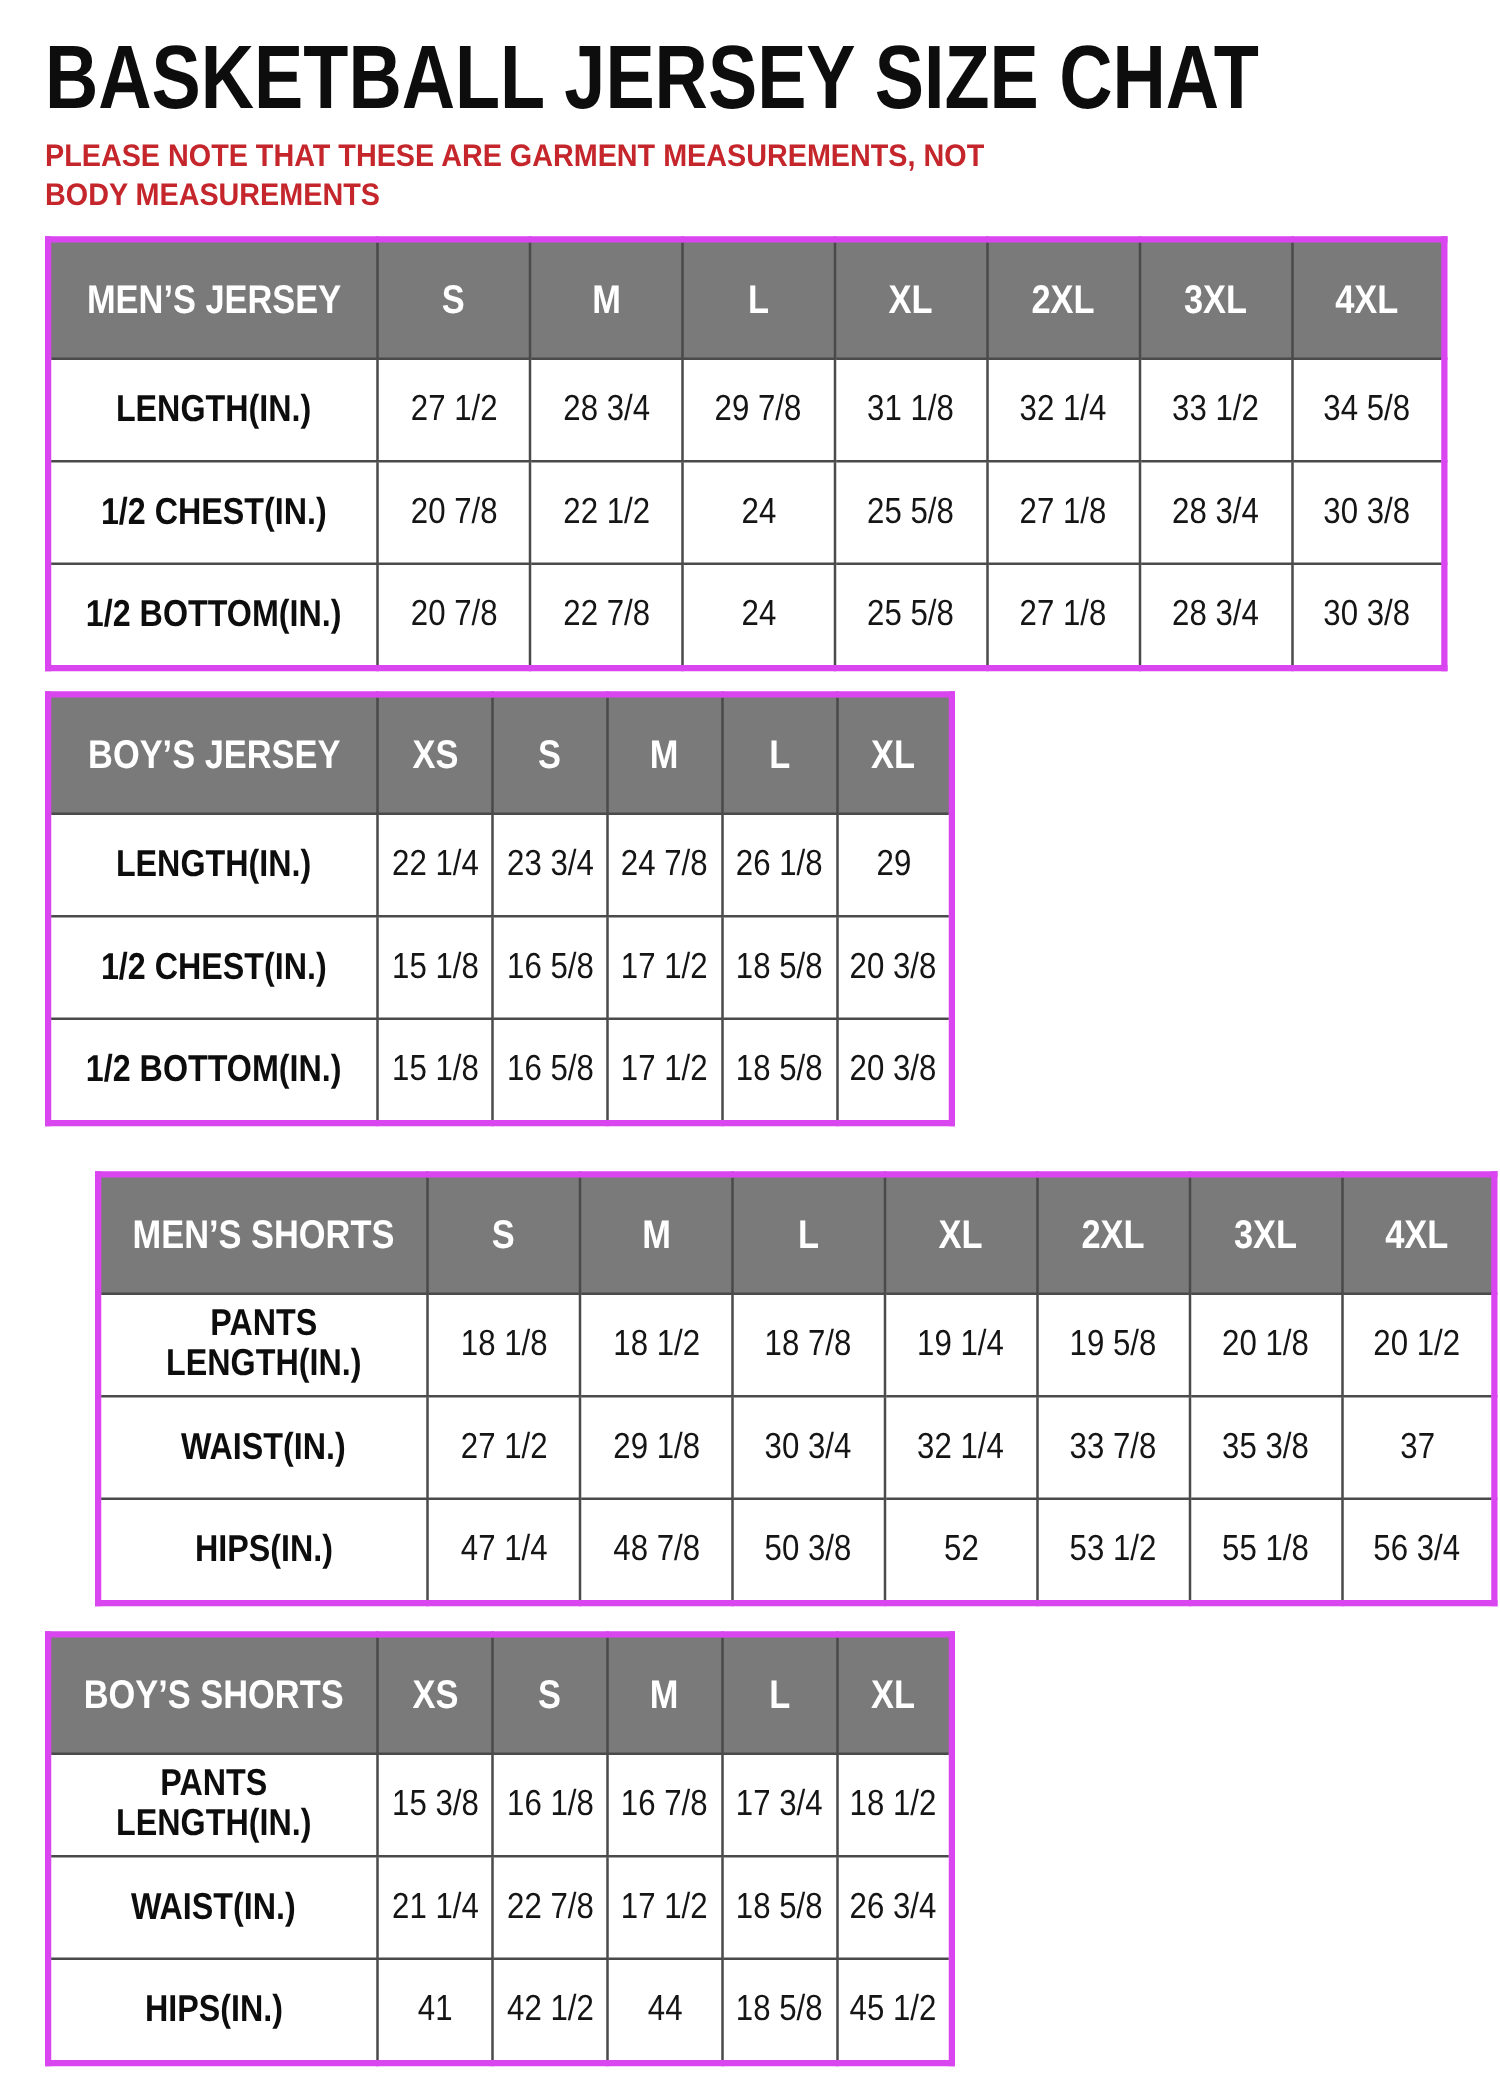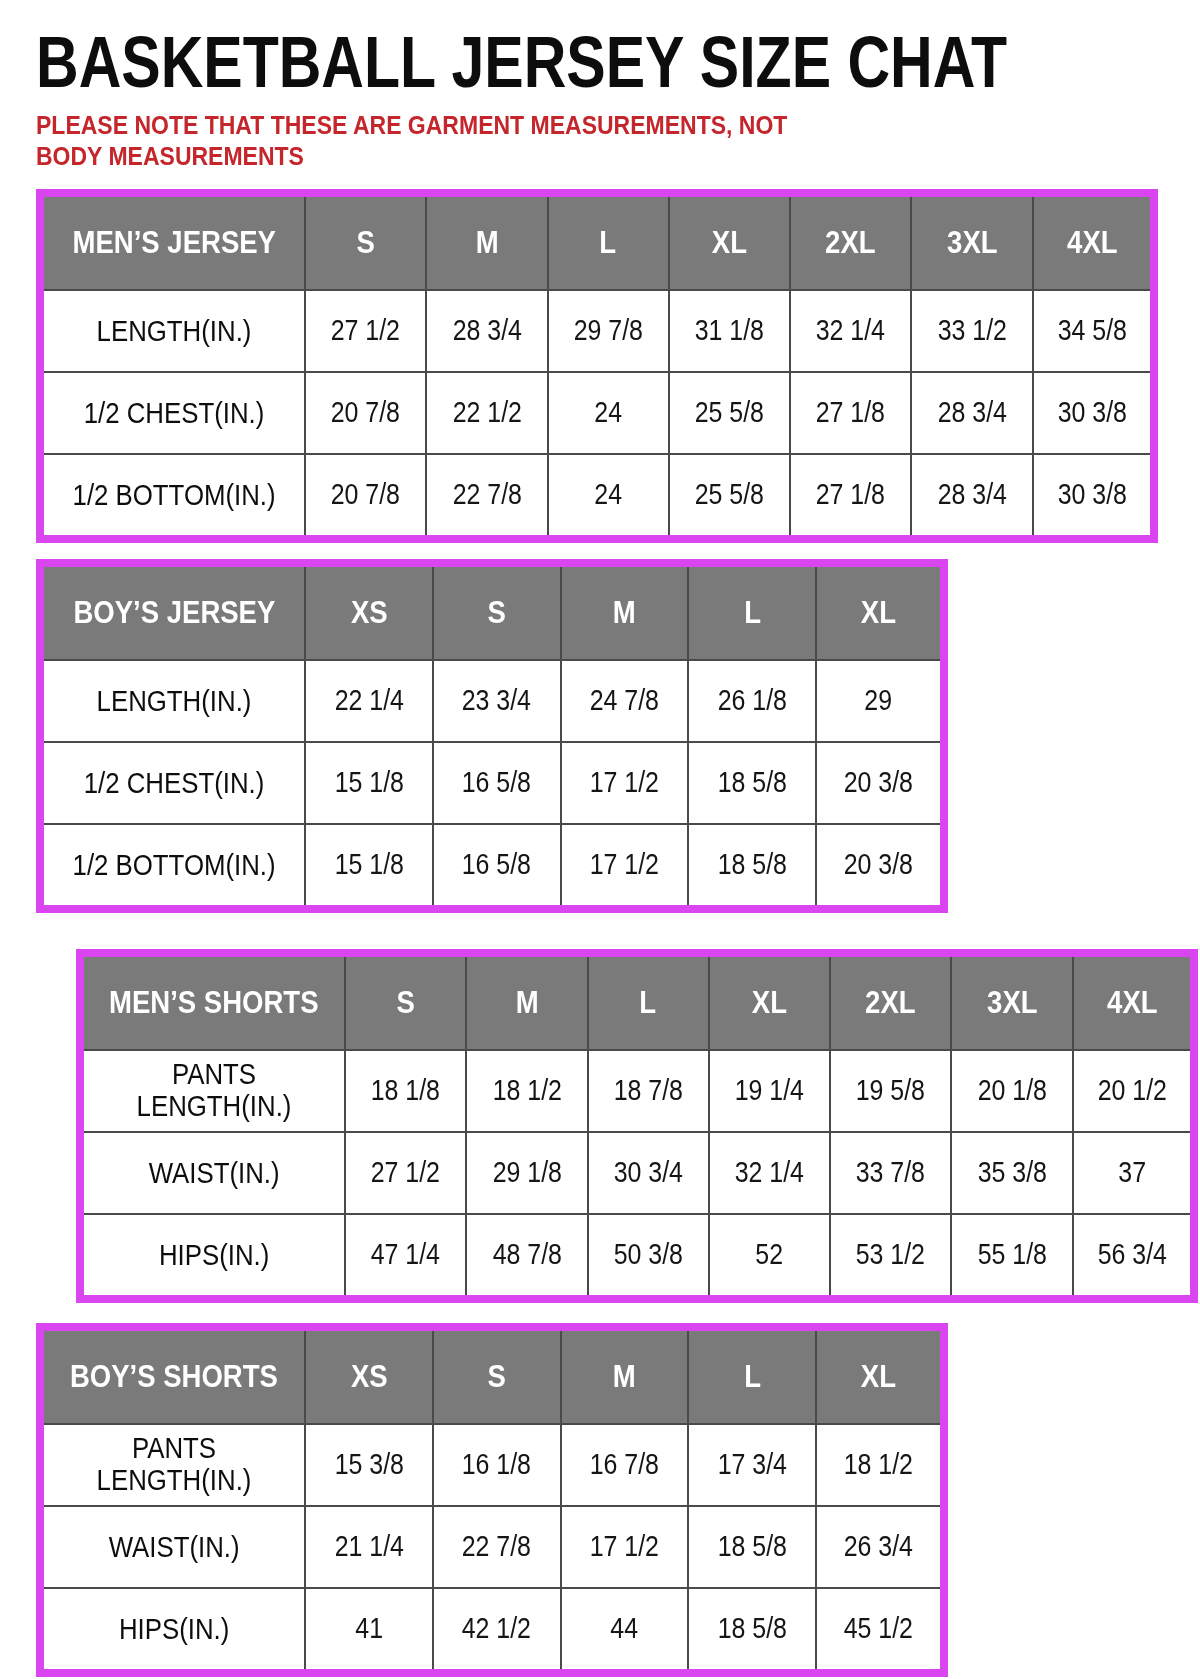--- a/index.html
+++ b/index.html
@@ -34,26 +34,26 @@
     font-weight: bold;
     width: 870px;
     line-height: 1.25;
     transform: scaleX(0.92);
     transform-origin: left center;
     margin-bottom: 16px;
   }
   .size-table {
     border-collapse: collapse;
     table-layout: fixed;
-    border: 8px solid #d946ef;
+    border: 5px solid #d946ef;
     width: 1122px;
     background: #ffffff;
   }
   .size-table.narrow {
-    width: 912px;
+    width: 728px;
   }
   .tables-area .size-table:nth-of-type(1) { margin-bottom: 16px; }
   .tables-area .size-table:nth-of-type(2) { margin-bottom: 36px; }
   .tables-area .size-table:nth-of-type(3) { margin-bottom: 20px; margin-left: 40px; }
   .size-table th, .size-table td {
     border: 2px solid #4a4a4a;
     text-align: center;
     vertical-align: middle;
     padding: 0;
   }
@@ -62,21 +62,21 @@
     color: #ffffff;
     height: 92px;
     font-size: 32px;
     font-weight: bold;
   }
   .size-table thead th.label-col {
     width: 260px;
   }
   .size-table tbody th {
     font-size: 30px;
-    font-weight: normal;
+    font-weight: bold;
     height: 80px;
     background: #ffffff;
     color: #0d0d0d;
   }
   .size-table tbody td {
     font-size: 29px;
     font-weight: normal;
     color: #151515;
   }
   .cond {

